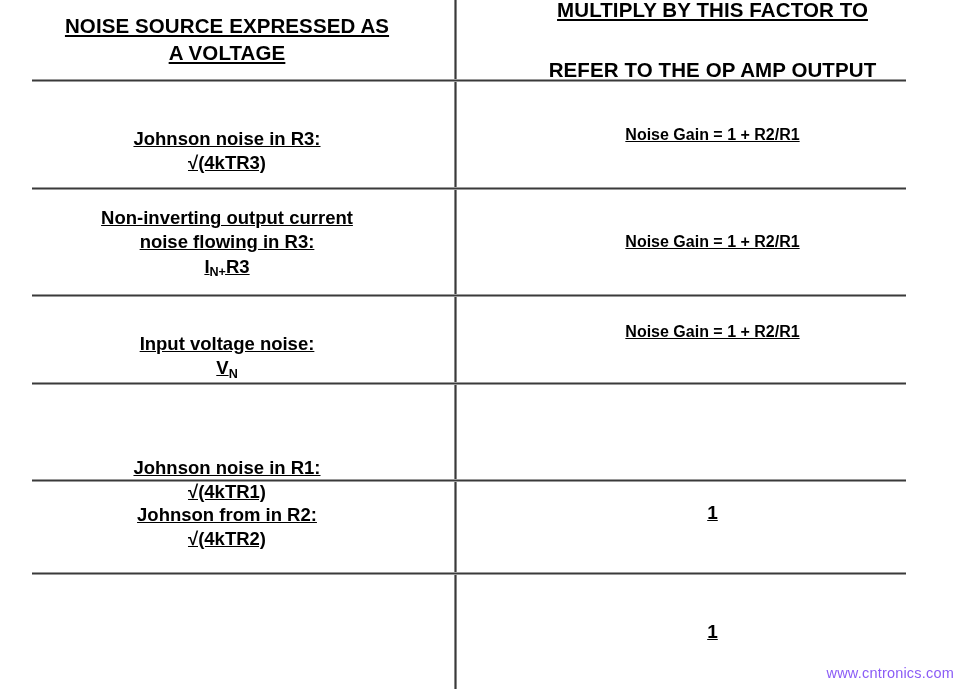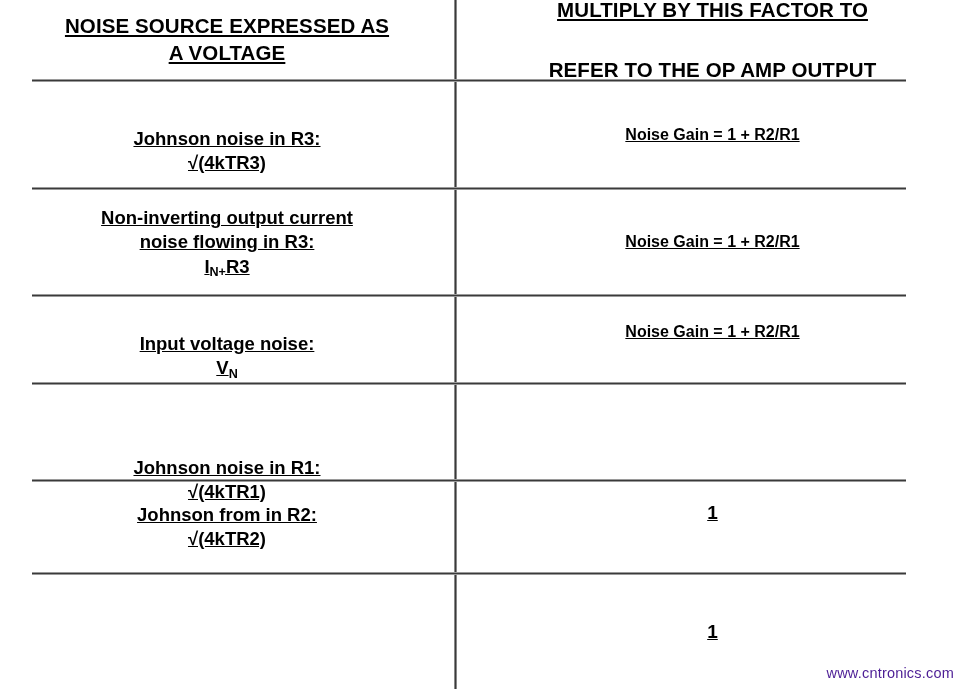--- a/index.html
+++ b/index.html
@@ -90,21 +90,21 @@
     bottom: -0.28em;
     font-weight: bold;
   }
 
   .watermark {
     position: absolute;
     right: 14px;
     bottom: 8px;
     font-size: 14.5px;
     font-weight: normal;
-    color: #4c1d95;
+    color: #8b5cf6;
     letter-spacing: 0.2px;
   }
 </style>
 </head>
 <body>
 
 <div id="table-root">
 
   <div class="col-divider"></div>
 

